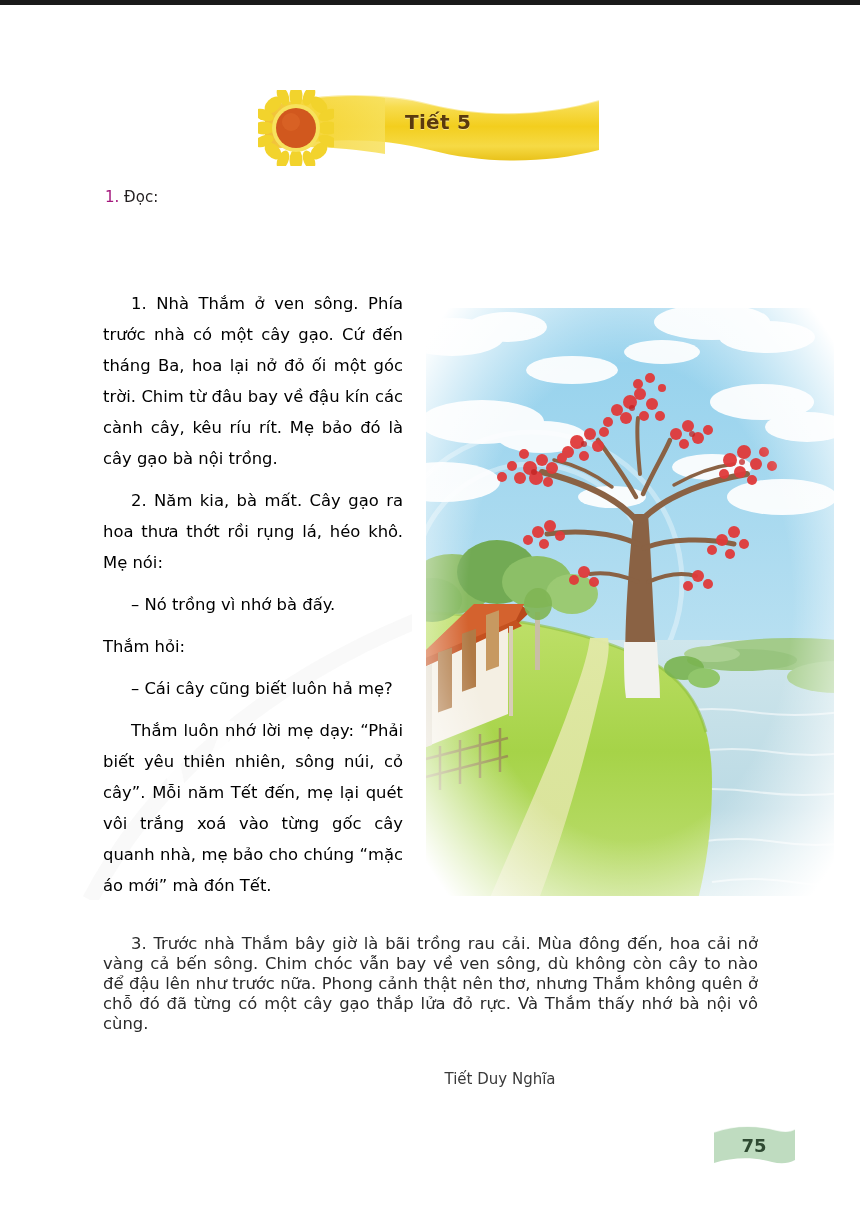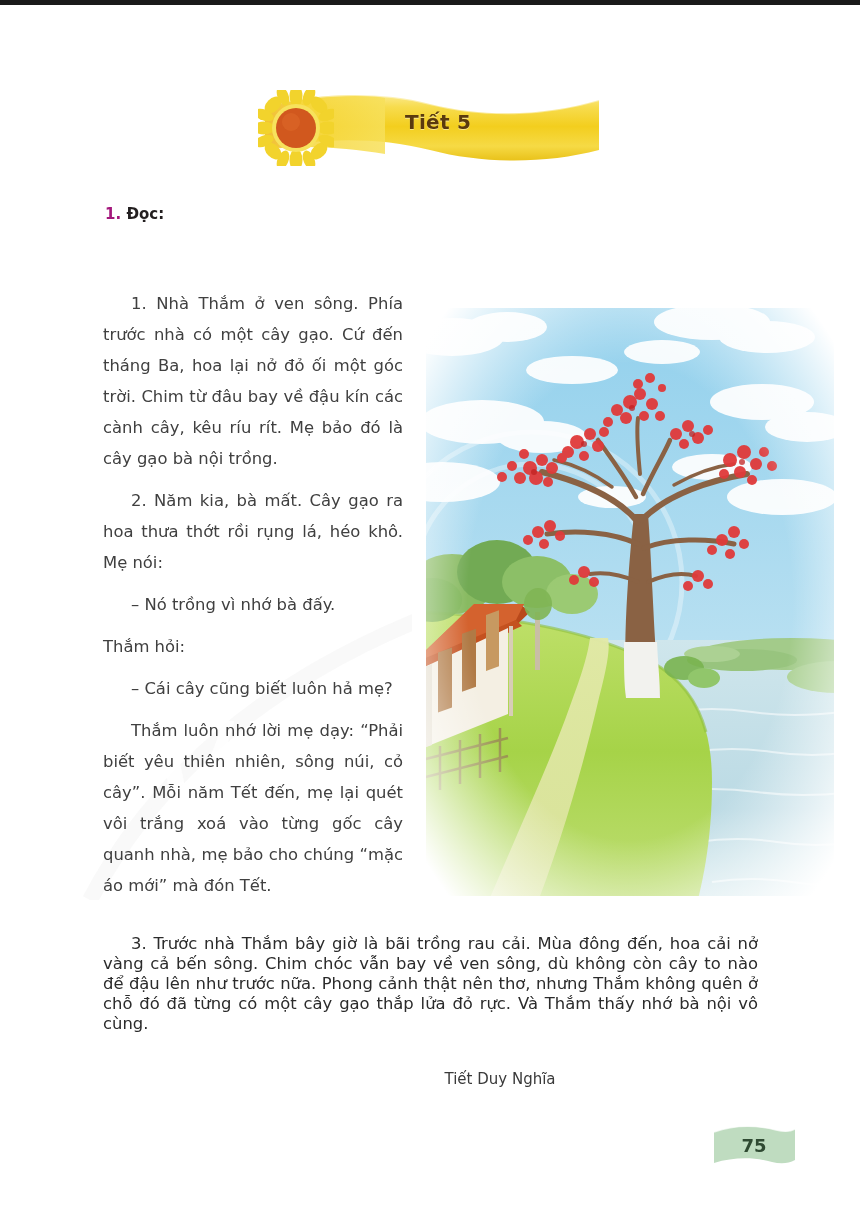--- a/index.html
+++ b/index.html
@@ -40,43 +40,42 @@
     font-family:"DejaVu Sans", sans-serif;
     font-size:20px; font-weight:bold; color:#5a3a0e;
     letter-spacing:.3px;
     text-shadow:0 1px 0 rgba(255,255,255,.45);
   }
   .sunflower{ position:absolute; left:3px; top:2px; width:76px; height:76px; }
 
   
   .ex-head{
     position:absolute; left:105px; top:188px;
-    font-size:15px; font-weight:bold;
+    font-size:15px; font-weight:normal;
     font-family:"DejaVu Sans", sans-serif;
     white-space:nowrap;
-    margin-top:17px;
   }
   .ex-num{ color:#a4177c; }
   .ex-label{ color:#231f20; }
 
   
   .story-title{
     position:absolute; left:150px; top:238px;
     width:560px; text-align:center;
     font-size:20px; font-weight:bold;
     color:#4fb6da;
     letter-spacing:.2px;
   }
 
   
   .col-left{
     position:absolute; left:103px; top:288px;
     width:300px;
     font-size:16.4px; line-height:31px;
-    color:#404040;
+    color:#000000;
     text-align:justify;
     text-justify:inter-word;
   }
   .col-left p{ margin:0 0 11px 0; }
   .col-left p.indent{ text-indent:28px; }
   .col-left p:last-child{ margin-bottom:16px; }
 
   
   .illus{
     position:absolute; left:412px; top:282px;

